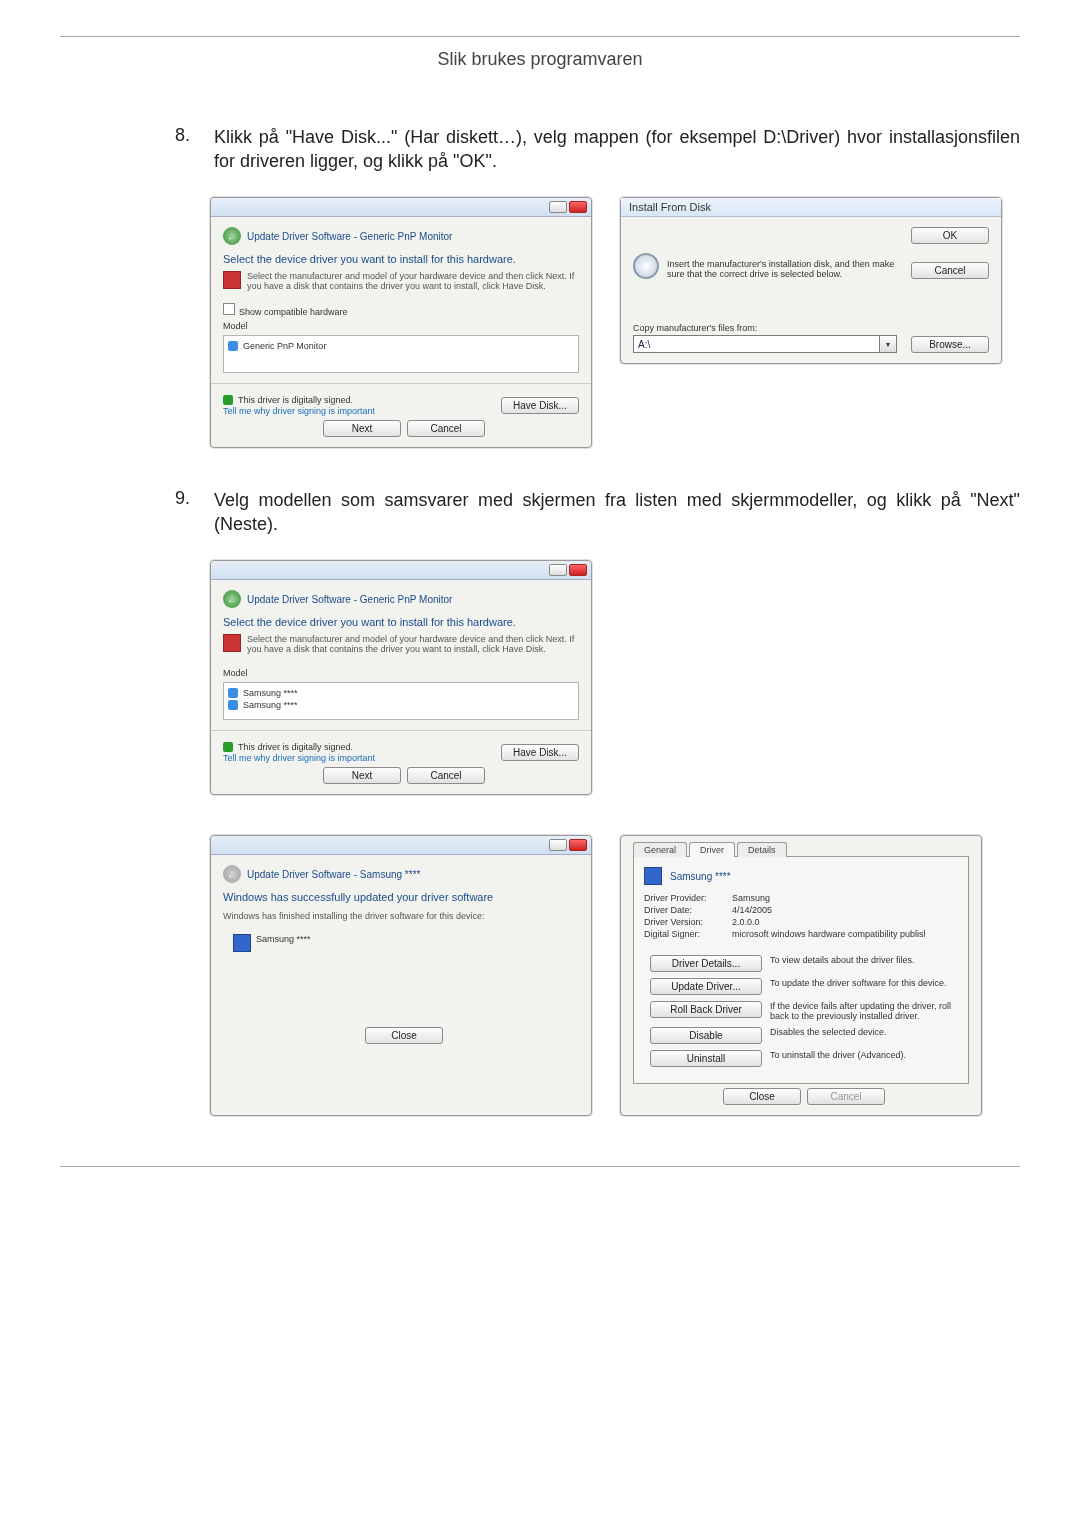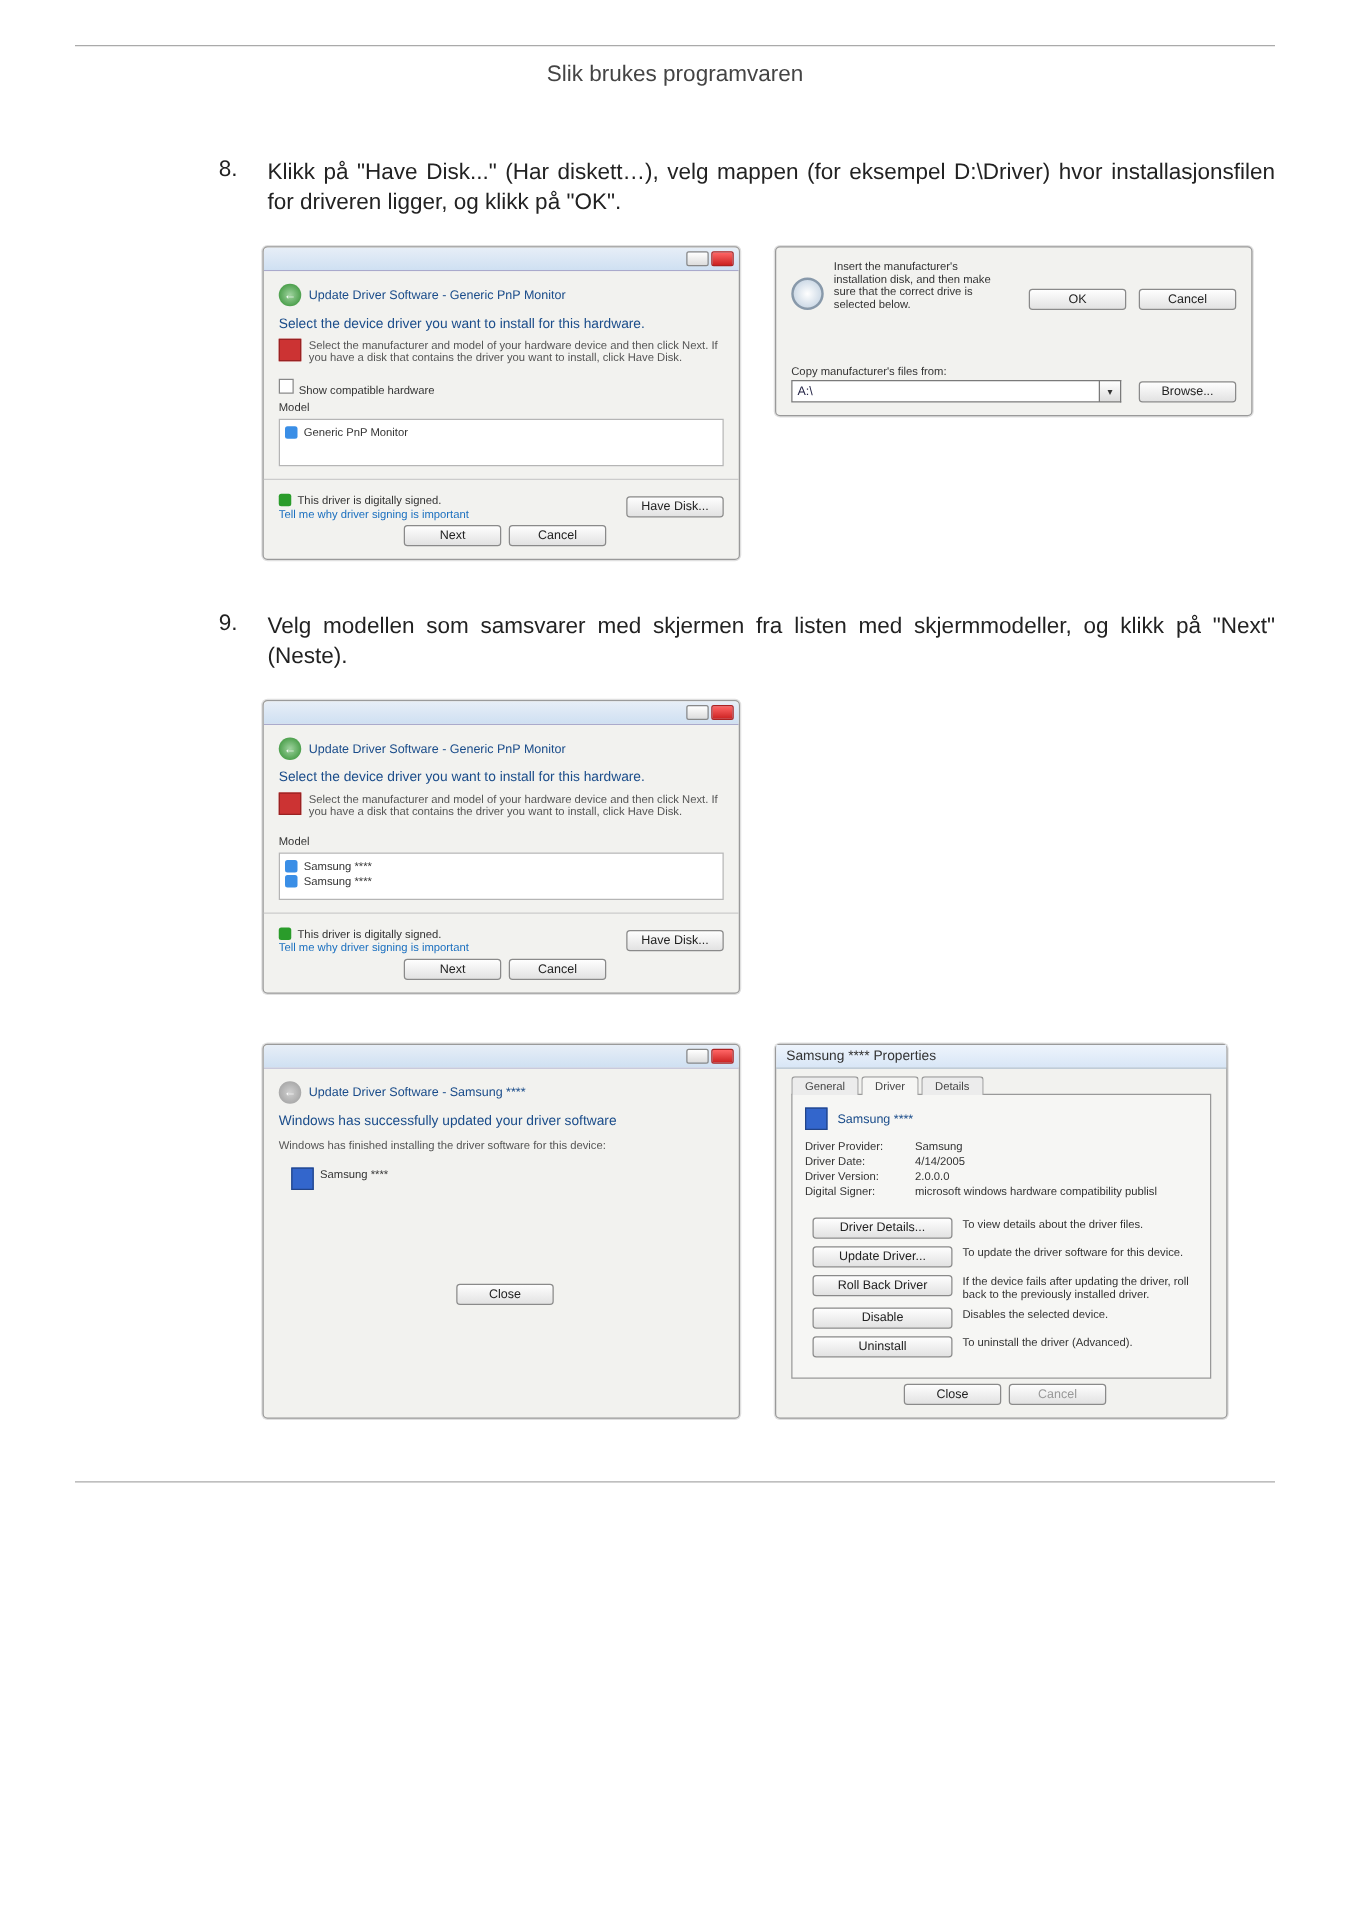--- a/index.html
+++ b/index.html
@@ -101,25 +101,29 @@
         <span class="btnwin">Have Disk...</span>
       </div>
       <div class="btnbar">
         <span class="btnwin">Next</span>
         <span class="btnwin">Cancel</span>
       </div>
     </div>
   </div>
 
   <div class="dlg" style="width:380px;align-self:flex-start">
+    <div class="ifd-head">
+      <span>Install From Disk</span>
+      <span style="float:right" class="btn close"></span>
+    </div>
     <div class="inner">
       <div class="ifd-row" style="align-items:flex-end">
         <span class="cdico"></span>
         <span style="flex:1;font-size:9px">Insert the manufacturer's installation disk, and then make sure that the correct drive is selected below.</span>
-        <div style="display:flex;gap:4px">
+        <div style="display:flex;flex-direction:column;gap:18px">
           <span class="btnwin">OK</span>
           <span class="btnwin">Cancel</span>
         </div>
       </div>
       <div style="height:36px"></div>
       <div style="font-size:9px;margin:8px 0 2px 0">Copy manufacturer's files from:</div>
       <div class="ifd-row">
         <div class="dropdown" style="flex:1">
           <div class="input">A:\</div>
           <div class="dropbtn">▾</div>
@@ -205,24 +209,20 @@
             <span>Samsung ****</span>
           </div>
       <div style="height:70px"></div>
       <div class="btnbar">
         <span class="btnwin">Close</span>
       </div>
     </div>
   </div>
 
   <div class="dlg" style="width:360px">
-    <div class="ifd-head">
-      <span>Samsung **** Properties</span>
-      <span style="float:right" class="btn close"></span>
-    </div>
     <div class="inner">
       <div class="tabs">
         <div class="tab">General</div>
         <div class="tab active">Driver</div>
         <div class="tab">Details</div>
       </div>
       <div class="tabbody">
         <div class="monhead">
           <span class="disk" style="background:#36c;border-color:#248"></span>
           <span>Samsung ****</span>

